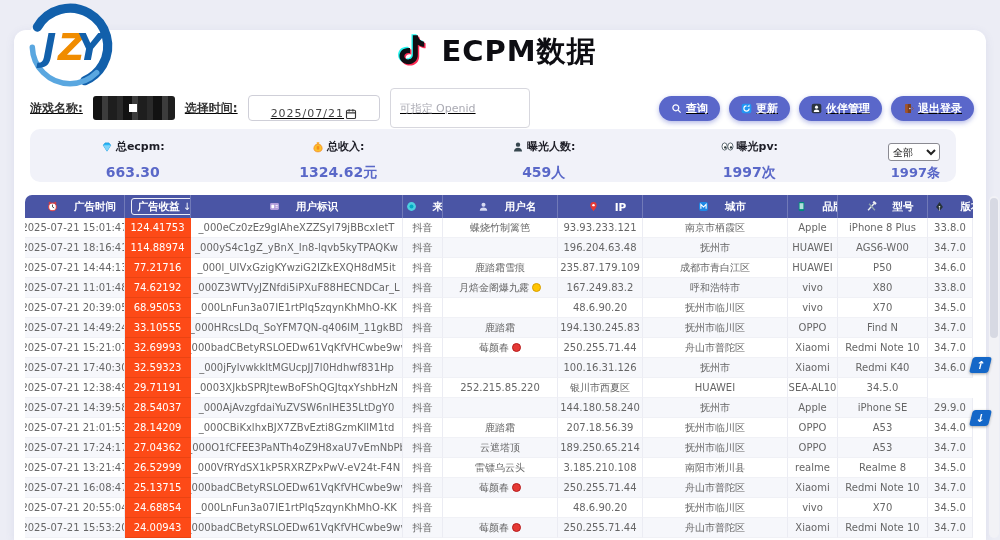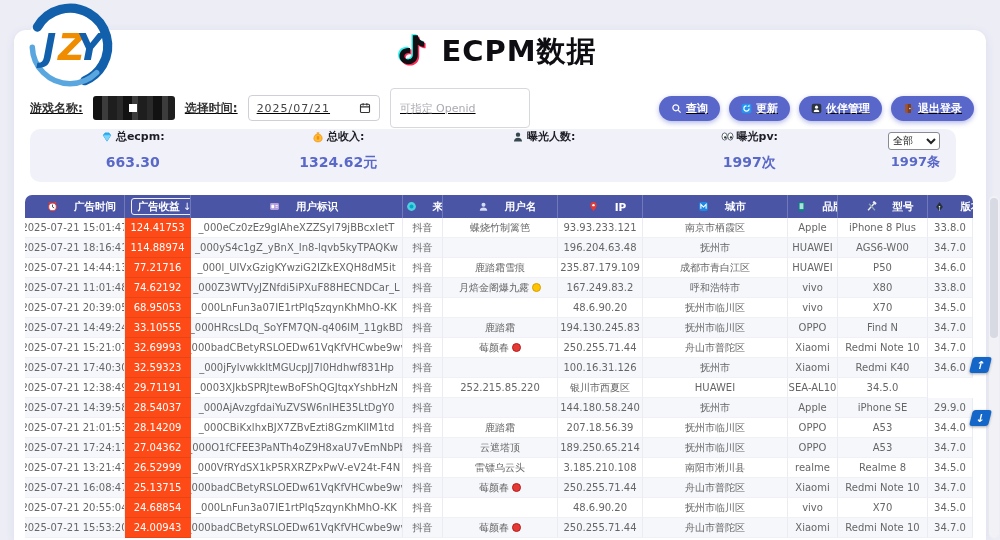--- a/index.html
+++ b/index.html
@@ -23,36 +23,36 @@
   .brand h1 { margin:8px; font-size:29px; font-weight:bold; color:#0d0d12; letter-spacing:1px; }
 
   
   .form-row { position:absolute; top:88px; left:30px; right:26px; display:flex; align-items:center;
     gap:10px; z-index:3;text-decoration:underline; }
   .form-label { font-size:12px; font-weight:bold; color:#333; white-space:nowrap; }
   .redacted { width:82px; height:24px; border-radius:3px; position:relative; overflow:hidden;
     background:repeating-linear-gradient(90deg,#121212 0 9px,#3c3c3c 9px 15px,#1e1e1e 15px 24px,#2a2a2a 24px 30px); }
   .redacted .chip { position:absolute; left:36px; top:8px; width:8px; height:8px; background:#fff; }
   .date-wrap { width:132px; height:26px; border:1px solid #cfcfd8; border-radius:4px; background:#fff;
-    display:flex; align-items:center; justify-content:space-between; padding:0 8px; cursor:pointer; }
+    display:flex; align-items:flex-end; justify-content:space-between; padding:0 22px; cursor:pointer; }
   .date-wrap .date-value { font-size:11px; color:#444; letter-spacing:1px; }
   .openid-input { width:140px; height:40px; border:1px solid #d7d7de; border-radius:4px;
     font-size:11px; color:#555; padding:0 9px; outline:none;
     font-family:"DejaVu Sans","Liberation Sans",sans-serif; }
   .openid-input::placeholder { color:#a9a9b2; }
   .spacer { flex:1; }
   .toolbar { display:flex; gap:9px; }
   .btn { display:flex; align-items:center; gap:4px; background:#5a67ca; color:#fff; font-size:11px;
     font-weight:bold; border:none; border-radius:13px; height:25px; padding:0 12px; cursor:pointer;
     box-shadow:0 2px 5px rgba(90,103,202,.45); white-space:nowrap;
     font-family:"DejaVu Sans","Liberation Sans",sans-serif; }
 
   
   .stats-card { position:absolute; top:129px; left:30px; width:926px; height:53px; background:#f1f2f9;
-    border-radius:10px; display:flex; align-items:flex-start; z-index:2; }
+    border-radius:10px; display:flex; align-items:flex-end; z-index:2; }
   .stat { flex:1; text-align:center; }
   .stat-label { font-size:11px; color:#1d1d26; font-weight:bold; display:flex; justify-content:center;
     align-items:center; gap:3px; }
   .stat-value { font-size:14px; font-weight:bold; color:#5a68c8; margin-top:10px; }
   .filter-block { width:104px; padding-right:16px; text-align:right; }
   .filter-select { font-size:10px; height:18px; width:52px; border:1px solid #8a8a92; border-radius:3px;
     background:#fff; color:#222; font-family:"DejaVu Sans","Liberation Sans",sans-serif; }
   .filter-count { font-size:13px; font-weight:bold; color:#5a68c8; margin-top:3px; }
 
   
@@ -206,20 +206,21 @@
         <div class="stat">
           <div class="stat-label">
             <span class="icon">
               <svg viewBox="0 0 16 16" width="12" height="12">
                 <circle cx="8" cy="4.9" r="2.9" fill="#37474f"></circle>
                 <path d="M2.6 14c0-3.2 2.4-5 5.4-5s5.4 1.8 5.4 5z" fill="#37474f"></path>
               </svg>
             </span>
             <span>曝光人数:</span>
           </div>
+          <div class="stat-value">459人</div>
         </div>
         <div class="stat">
           <div class="stat-label">
             <span class="icon">
               <svg viewBox="0 0 18 14" width="13" height="11">
                 <ellipse cx="5" cy="7" rx="3.6" ry="5" fill="#fff" stroke="#37474f" stroke-width="1.1"></ellipse>
                 <ellipse cx="13" cy="7" rx="3.6" ry="5" fill="#fff" stroke="#37474f" stroke-width="1.1"></ellipse>
                 <circle cx="5.8" cy="8.4" r="1.6" fill="#263238"></circle>
                 <circle cx="13.8" cy="8.4" r="1.6" fill="#263238"></circle>
               </svg>

